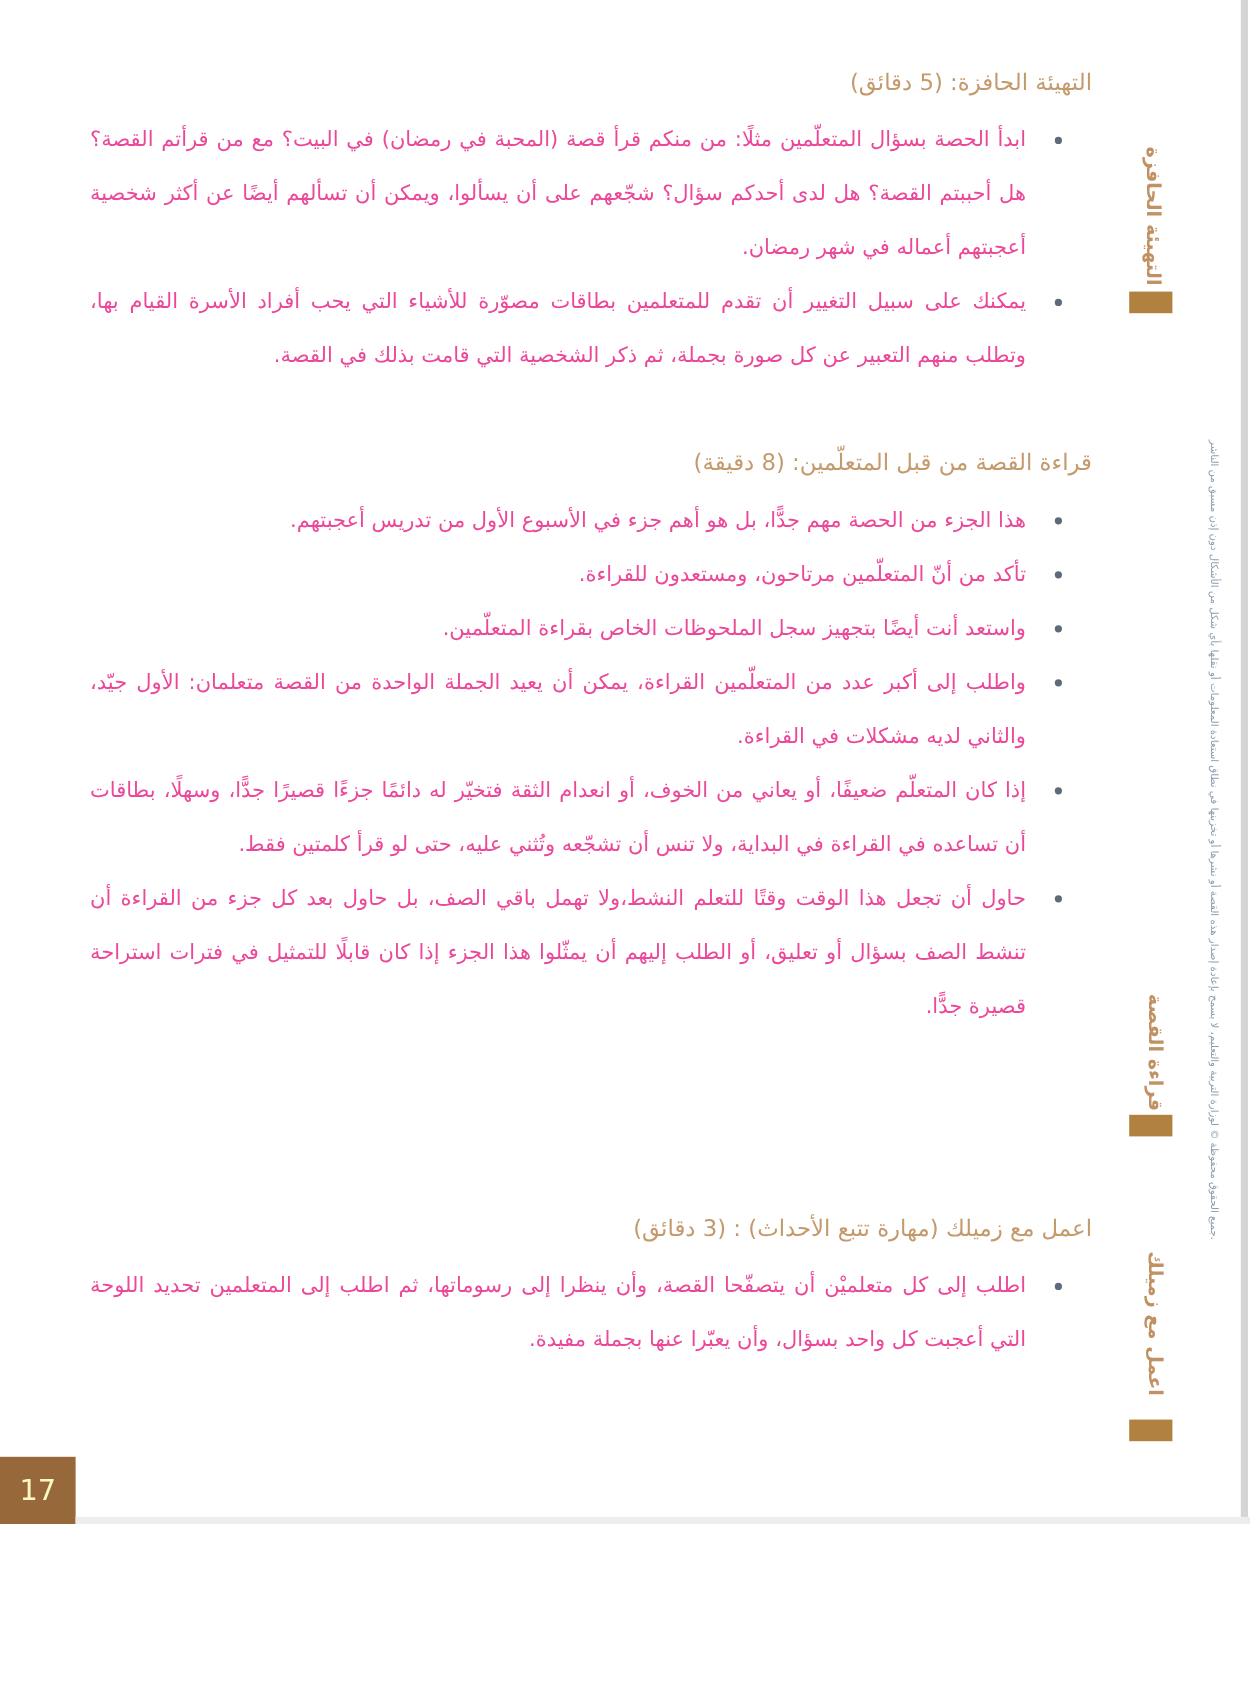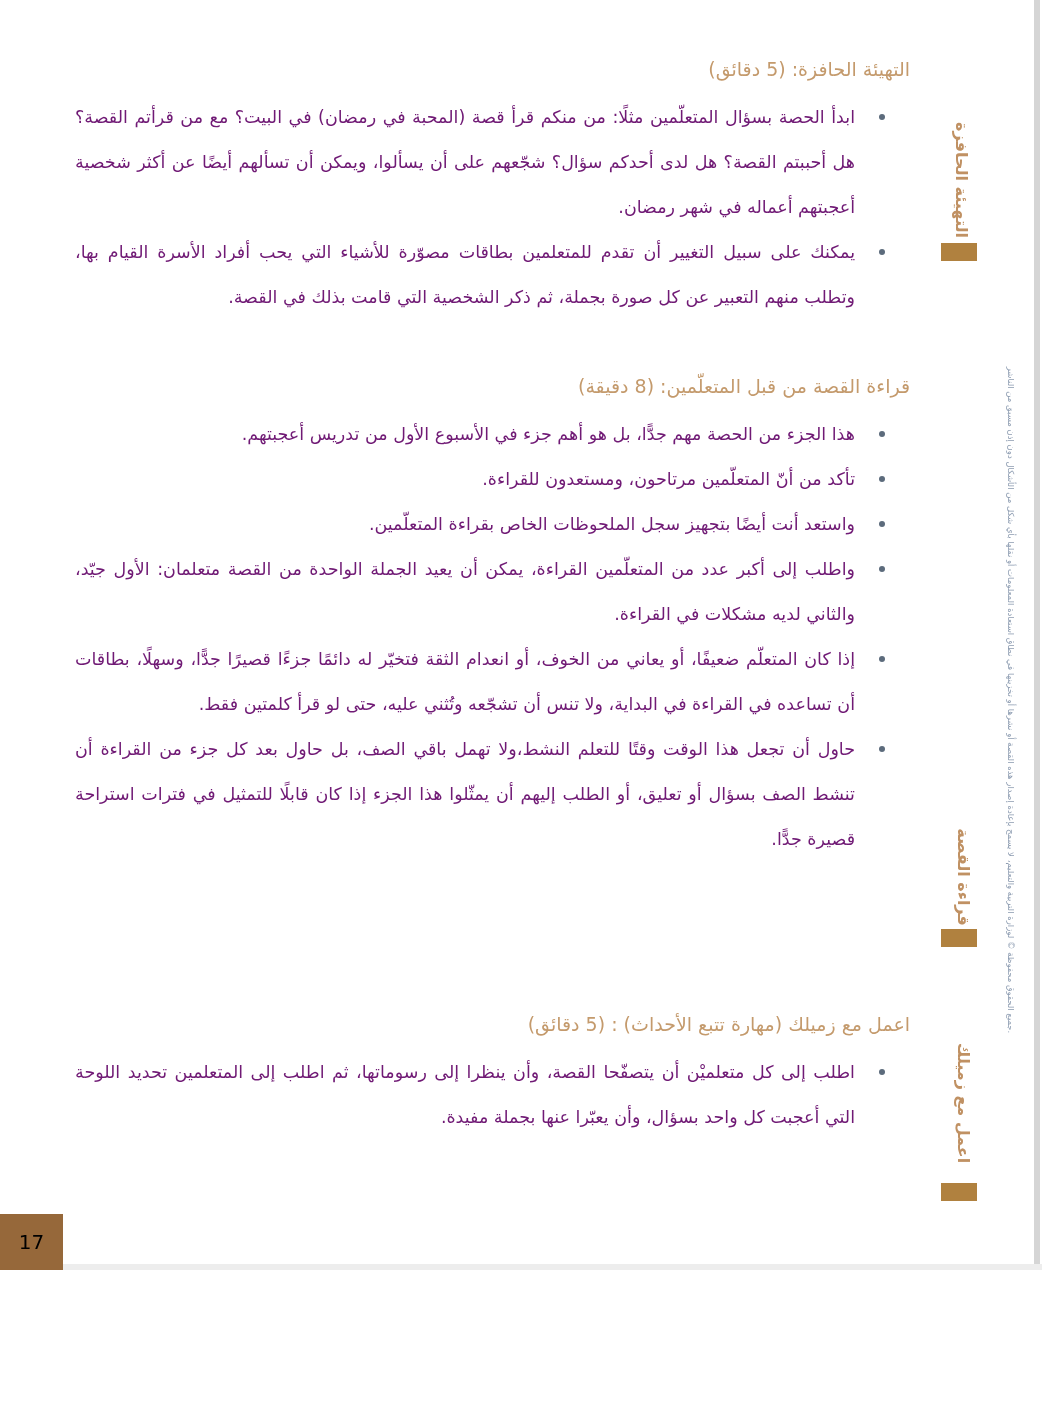--- a/index.html
+++ b/index.html
@@ -30,21 +30,21 @@
   ul.bullets {
     list-style:none;
     margin:12px 0 0 0;
     padding:0;
   }
   ul.bullets li {
     position:relative;
     padding-right:55px;
     font-size:17.5px;
     line-height:45px;
-    color:#701a75;
+    color:#ec4899;
     text-align:justify;
   }
   .dot {
     position:absolute;
     right:25px; top:19px;
     width:6px; height:6px;
     border-radius:50%;
     background:#5c6b7c;
   }
   
@@ -79,22 +79,22 @@
   }
   
   .page-number {
     position:absolute;
     left:0; bottom:0;
     width:63px; height:56px;
     background:#96683a;
     display:flex; align-items:center; justify-content:center;
   }
   .page-number span {
-    color:#000000;
-    font-size:20px;
+    color:#fef9c3;
+    font-size:24px;
     text-align:right;
   }
   
   .edge-right {
     position:absolute;
     right:2px; top:0;
     width:6px; height:100%;
     background:#d5d5d5;
   }
   .edge-bottom {
@@ -125,21 +125,21 @@
         <li><span class="dot"></span><span>هذا الجزء من الحصة مهم جدًّا، بل هو أهم جزء في الأسبوع الأول من تدريس أعجبتهم.</span></li>
         <li><span class="dot"></span><span>تأكد من أنّ المتعلّمين مرتاحون، ومستعدون للقراءة.</span></li>
         <li><span class="dot"></span><span>واستعد أنت أيضًا بتجهيز سجل الملحوظات الخاص بقراءة المتعلّمين.</span></li>
         <li><span class="dot"></span><span>واطلب إلى أكبر عدد من المتعلّمين القراءة، يمكن أن يعيد الجملة الواحدة من القصة متعلمان: الأول جيّد، والثاني لديه مشكلات في القراءة.</span></li>
         <li><span class="dot"></span><span>إذا كان المتعلّم ضعيفًا، أو يعاني من الخوف، أو انعدام الثقة فتخيّر له دائمًا جزءًا قصيرًا جدًّا، وسهلًا، بطاقات أن تساعده في القراءة في البداية، ولا تنس أن تشجّعه وتُثني عليه، حتى لو قرأ كلمتين فقط.</span></li>
         <li><span class="dot"></span><span>حاول أن تجعل هذا الوقت وقتًا للتعلم النشط،ولا تهمل باقي الصف، بل حاول بعد كل جزء من القراءة أن تنشط الصف بسؤال أو تعليق، أو الطلب إليهم أن يمثّلوا هذا الجزء إذا كان قابلًا للتمثيل في فترات استراحة قصيرة جدًّا.</span></li>
       </ul>
     </section>
 
     <section class="sec3">
-      <h2 class="heading">اعمل مع زميلك (مهارة تتبع الأحداث) : (5 دقائق)</h2>
+      <h2 class="heading">اعمل مع زميلك (مهارة تتبع الأحداث) : (3 دقائق)</h2>
       <ul class="bullets">
         <li><span class="dot"></span><span>اطلب إلى كل متعلميْن أن يتصفّحا القصة، وأن ينظرا إلى رسوماتها، ثم اطلب إلى المتعلمين تحديد اللوحة التي أعجبت كل واحد بسؤال، وأن يعبّرا عنها بجملة مفيدة.</span></li>
       </ul>
     </section>
 
   </main>
 
   <div class="tab-label tab1-label">التهيئة الحافزة</div>
   <div class="tab-square tab1-square"></div>
 

